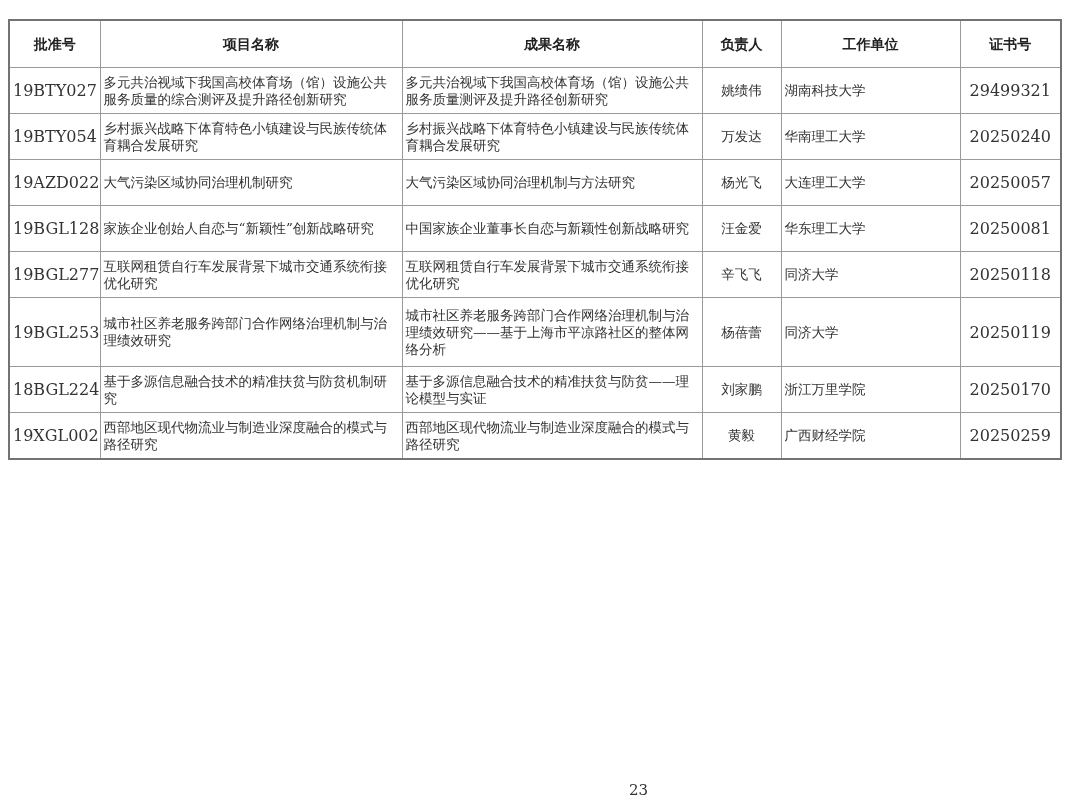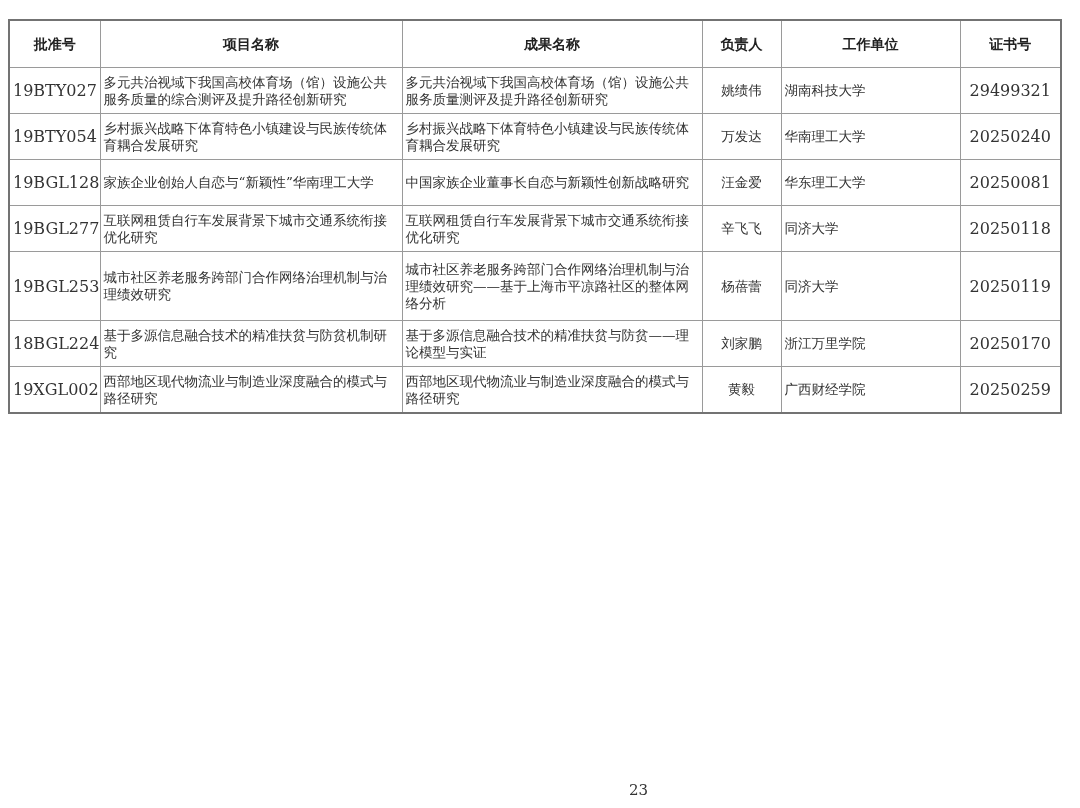--- a/index.html
+++ b/index.html
@@ -56,22 +56,30 @@
     </tr>
     <tr class="row2">
       <td class="c code">19BTY054</td>
       <td class="l">乡村振兴战略下体育特色小镇建设与民族传统体育耦合发展研究</td>
       <td class="l">乡村振兴战略下体育特色小镇建设与民族传统体育耦合发展研究</td>
       <td class="c">万发达</td>
       <td class="l">华南理工大学</td>
       <td class="c code">20250240</td>
     </tr>
     <tr class="row2">
+      <td class="c code">19AZD022</td>
+      <td class="l">大气污染区域协同治理机制研究</td>
+      <td class="l">大气污染区域协同治理机制与方法研究</td>
+      <td class="c">杨光飞</td>
+      <td class="l">大连理工大学</td>
+      <td class="c code">20250057</td>
+    </tr>
+    <tr class="row2">
       <td class="c code">19BGL128</td>
-      <td class="l">家族企业创始人自恋与“新颖性”华南理工大学</td>
+      <td class="l">家族企业创始人自恋与“新颖性”创新战略研究</td>
       <td class="l">中国家族企业董事长自恋与新颖性创新战略研究</td>
       <td class="c">汪金爱</td>
       <td class="l">华东理工大学</td>
       <td class="c code">20250081</td>
     </tr>
     <tr class="row2">
       <td class="c code">19BGL277</td>
       <td class="l">互联网租赁自行车发展背景下城市交通系统衔接优化研究</td>
       <td class="l">互联网租赁自行车发展背景下城市交通系统衔接优化研究</td>
       <td class="c">辛飞飞</td>

